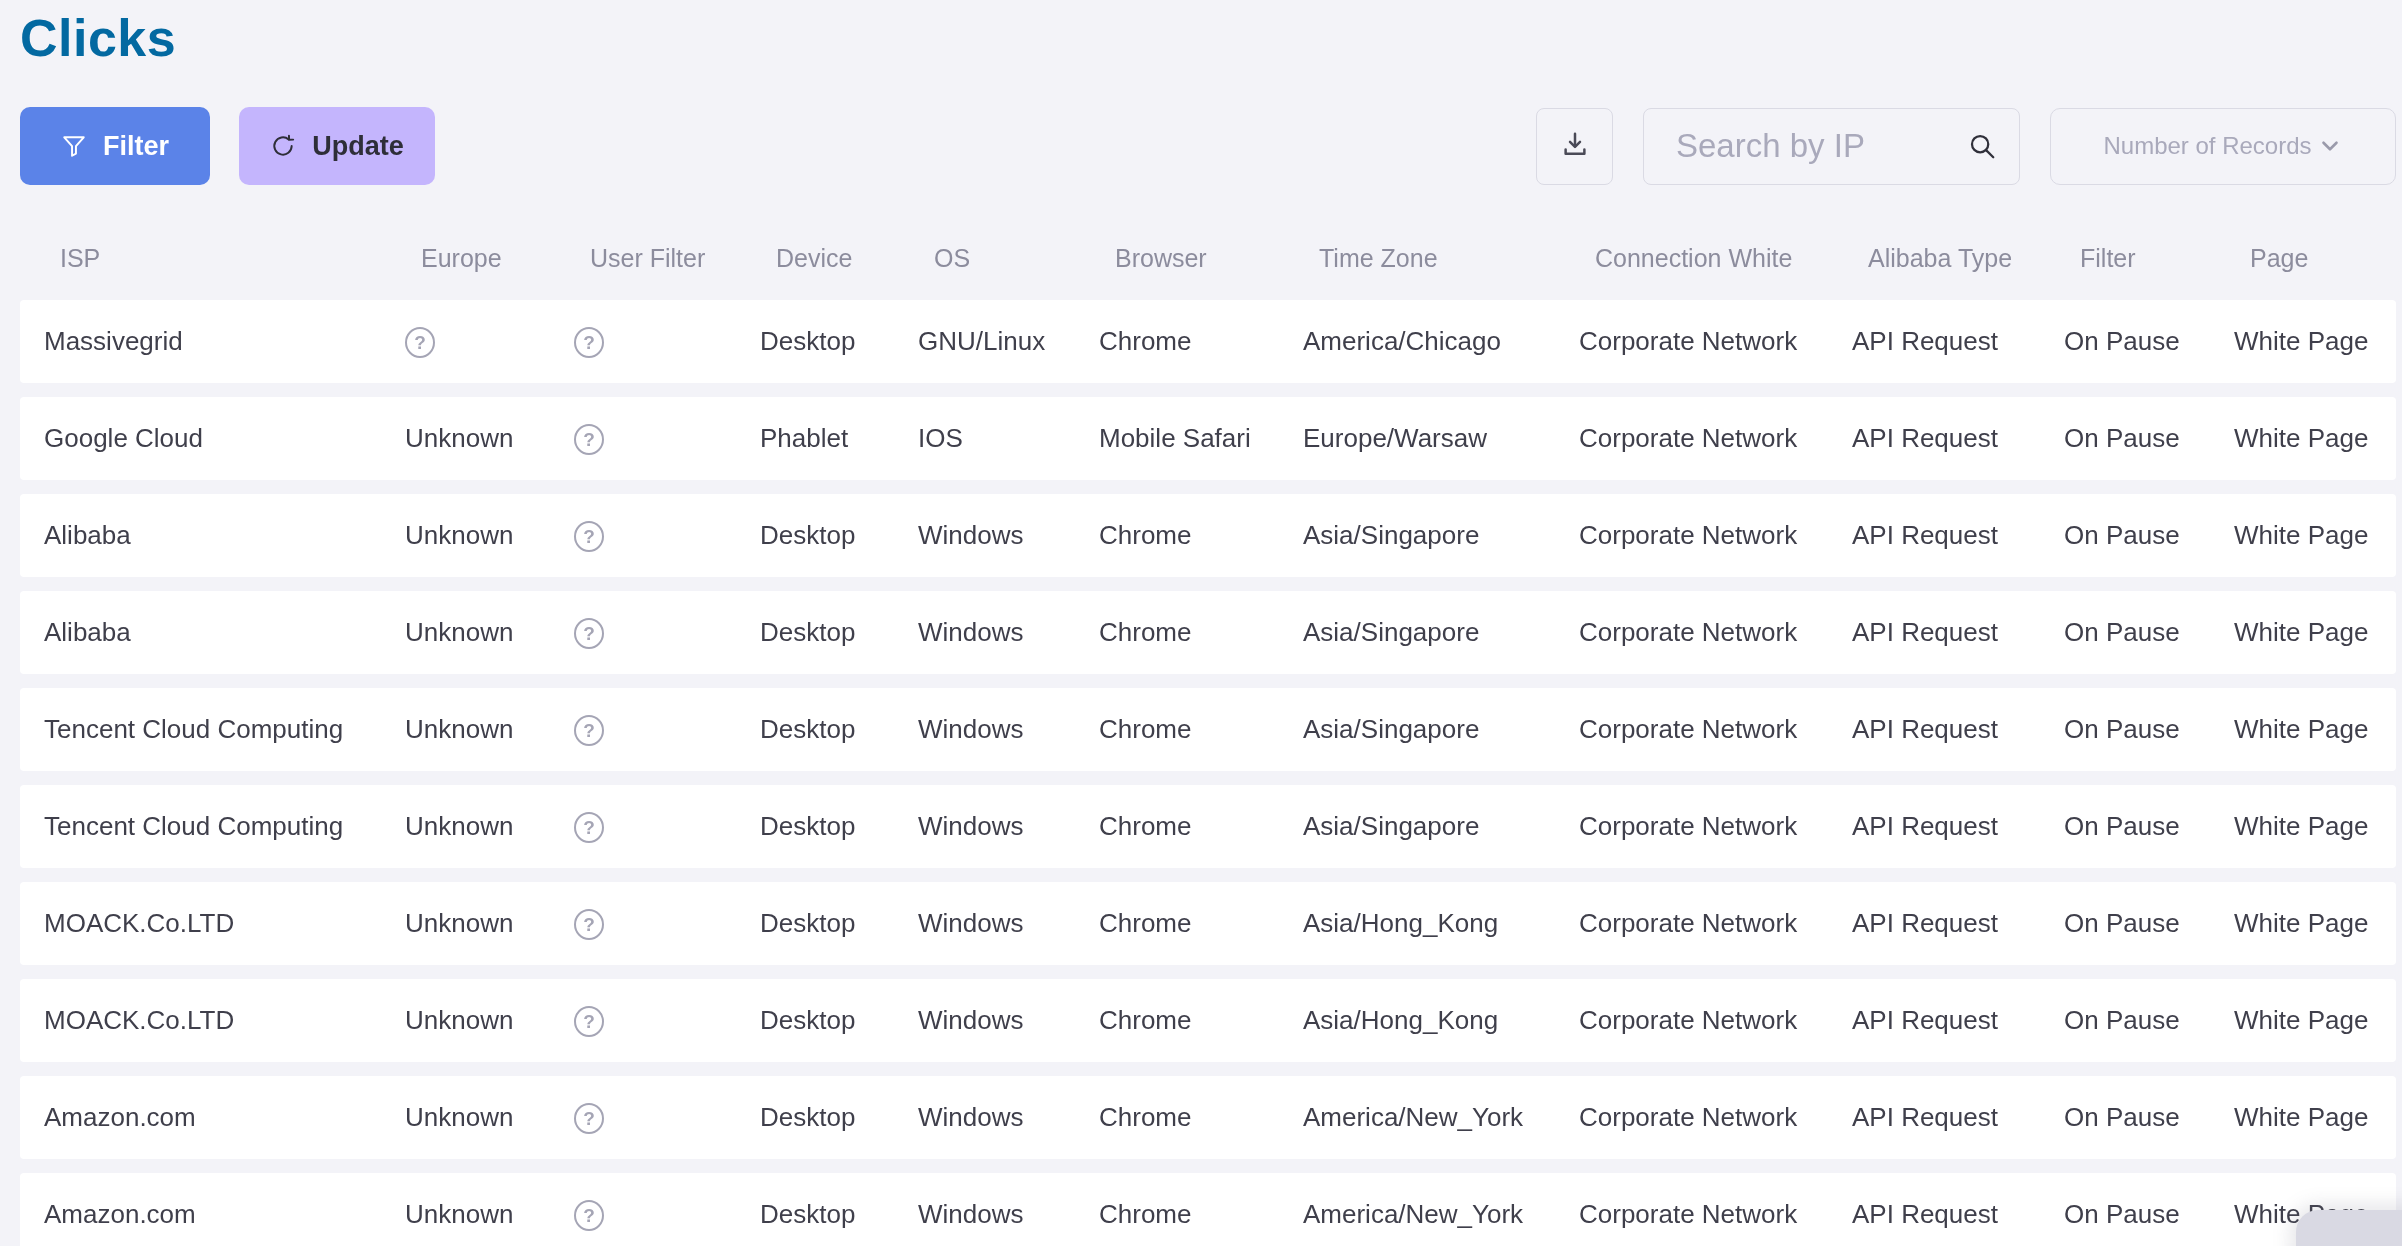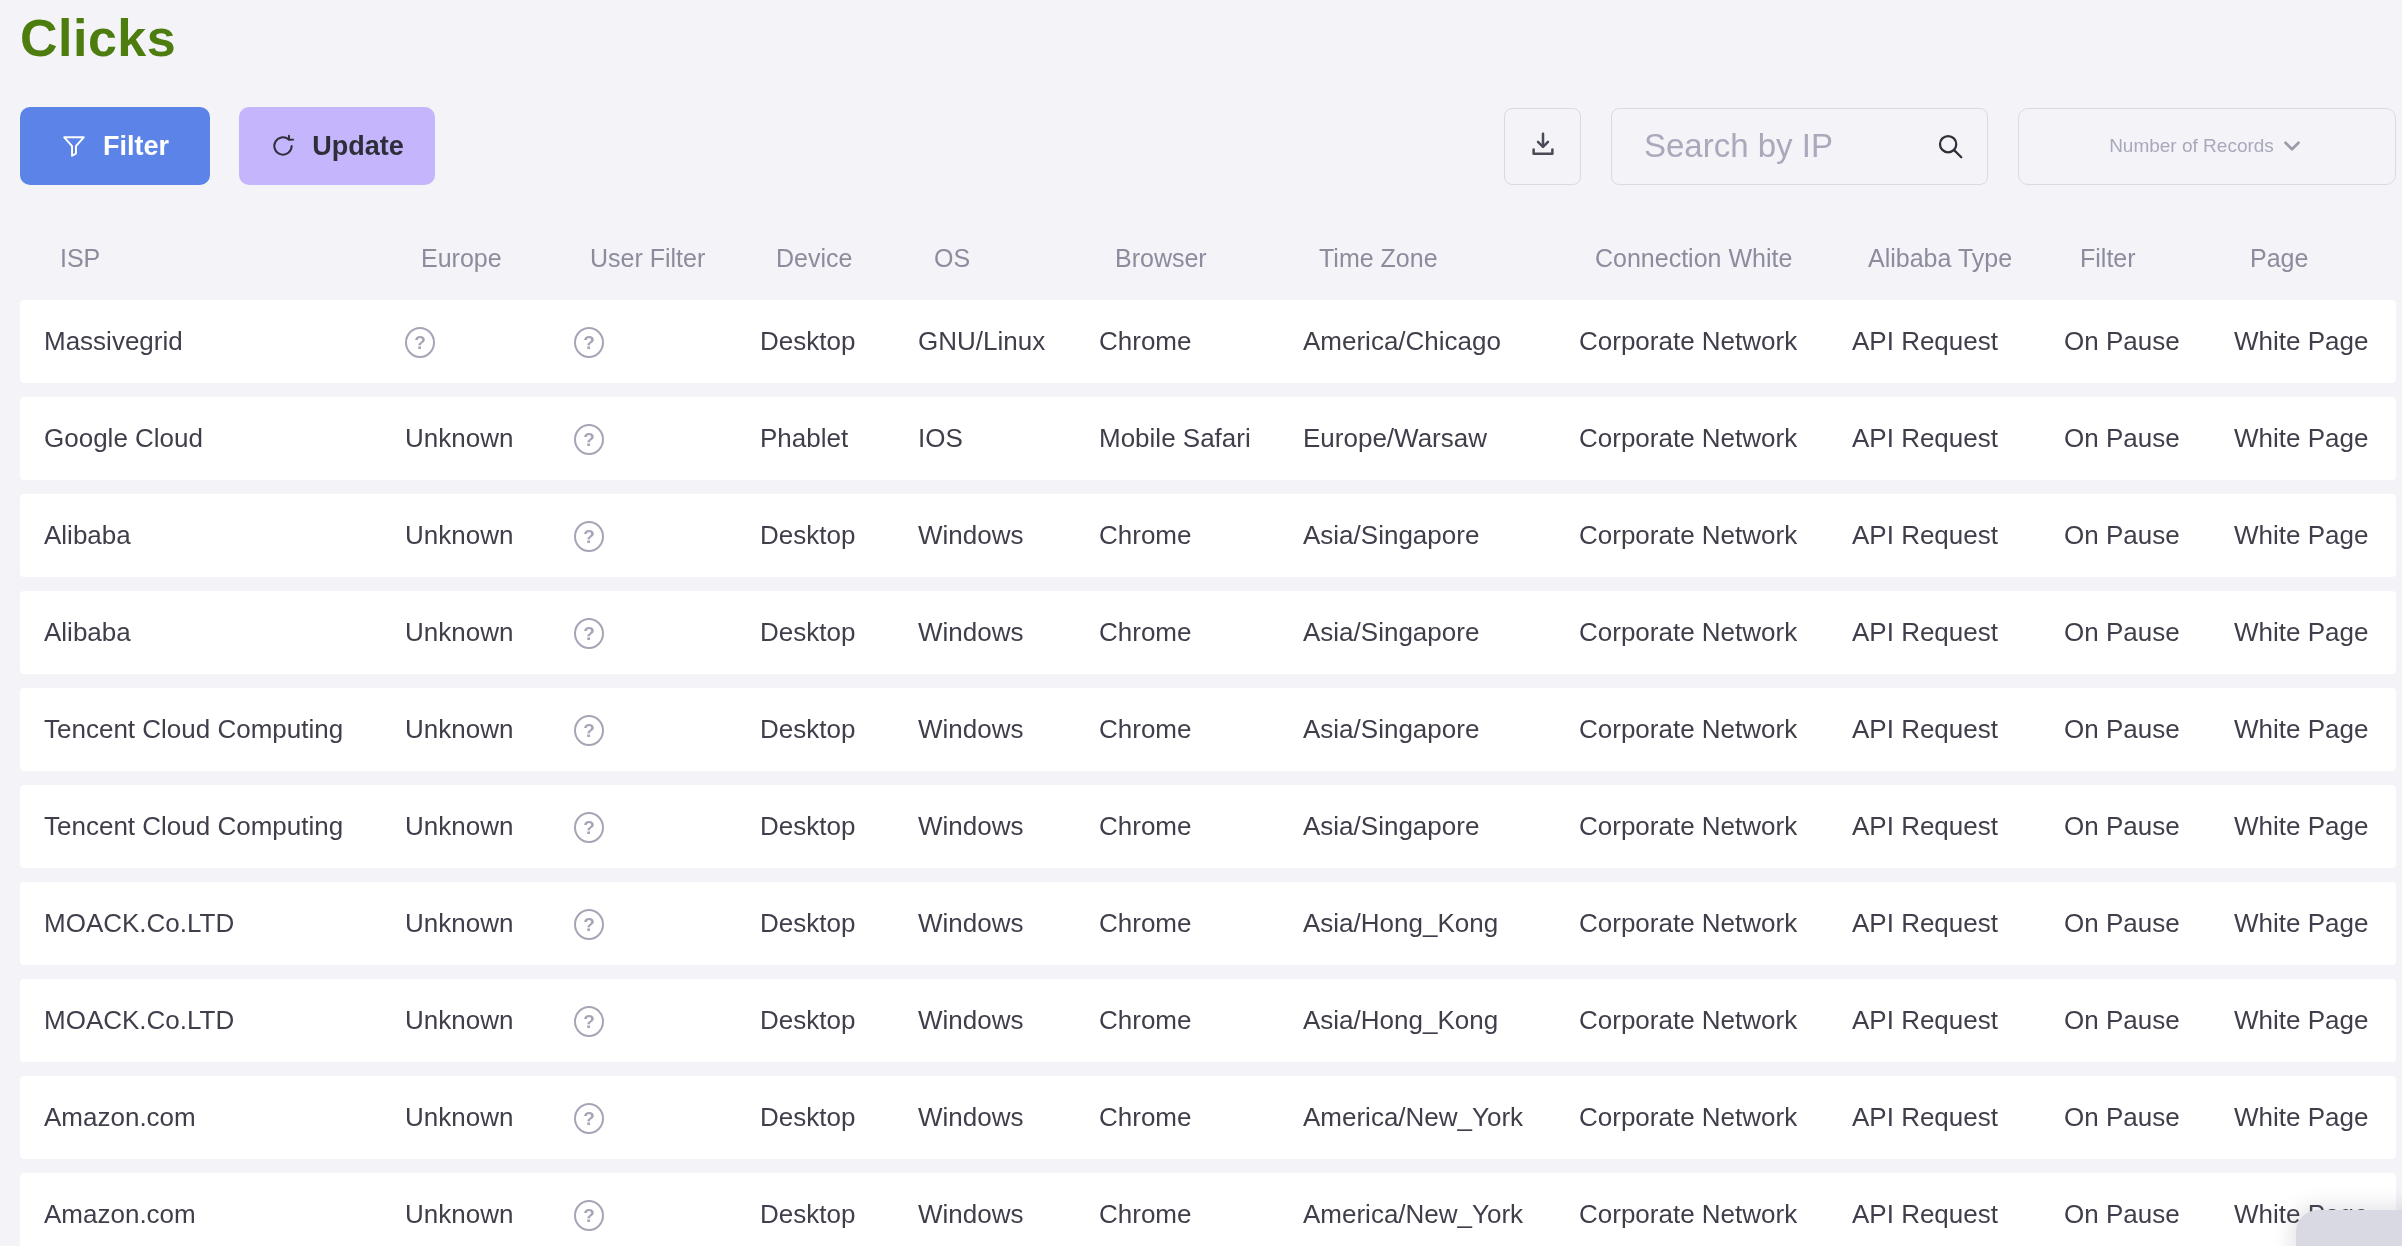--- a/index.html
+++ b/index.html
@@ -6,21 +6,21 @@
   html,body { width:2402px; height:1246px; overflow:hidden; }
   body {
     background:#f3f3f8;
     font-family:"Liberation Sans", sans-serif;
     color:#3f3f4b;
     position:relative;
   }
   .page { padding:4px 6px 0 20px; }
 
   .page-title {
-    font-size:52px; font-weight:800; color:#4d7c0f;
+    font-size:52px; font-weight:800; color:#0369a1;
     letter-spacing:0.5px; padding:6px 0 0 0; line-height:1.1;
   }
 
   
   .toolbar { display:flex; align-items:center; margin-top:40px; height:78px; }
   .btn {
     display:flex; align-items:center; justify-content:center;
     height:78px; border-radius:10px; cursor:pointer;
     font-size:27px; font-weight:600; border:none; gap:16px;
   }
@@ -36,23 +36,23 @@
     border:1px solid #dadae4; border-radius:8px; background:transparent;
   }
   .search-wrap input {
     width:100%; height:100%; border:none; background:transparent; outline:none;
     font-family:"Liberation Sans", sans-serif;
     font-size:33px; color:#3f3f4b; padding:0 70px 0 32px;
   }
   .search-wrap input::placeholder { color:#a9a9bb; }
   .search-icon { position:absolute; right:22px; top:50%; transform:translateY(-50%); cursor:pointer; display:flex; }
   .dropdown {
-    width:378px; height:77px; border:1px solid #dadae4; border-radius:10px;
+    width:346px; height:77px; border:1px solid #dadae4; border-radius:10px;
     display:flex; align-items:center; justify-content:center; gap:5px;
-    color:#a9a9bb; font-size:19px; cursor:pointer; background:transparent;
+    color:#a9a9bb; font-size:24px; cursor:pointer; background:transparent;
   }
 
   
   .grid {
     display:grid;
     grid-template-columns:361px 169px 186px 158px 181px 204px 276px 273px 212px 170px minmax(0,1fr);
     align-items:center; padding-left:24px;
   }
   .thead {
     margin-top:44px; height:58px;

